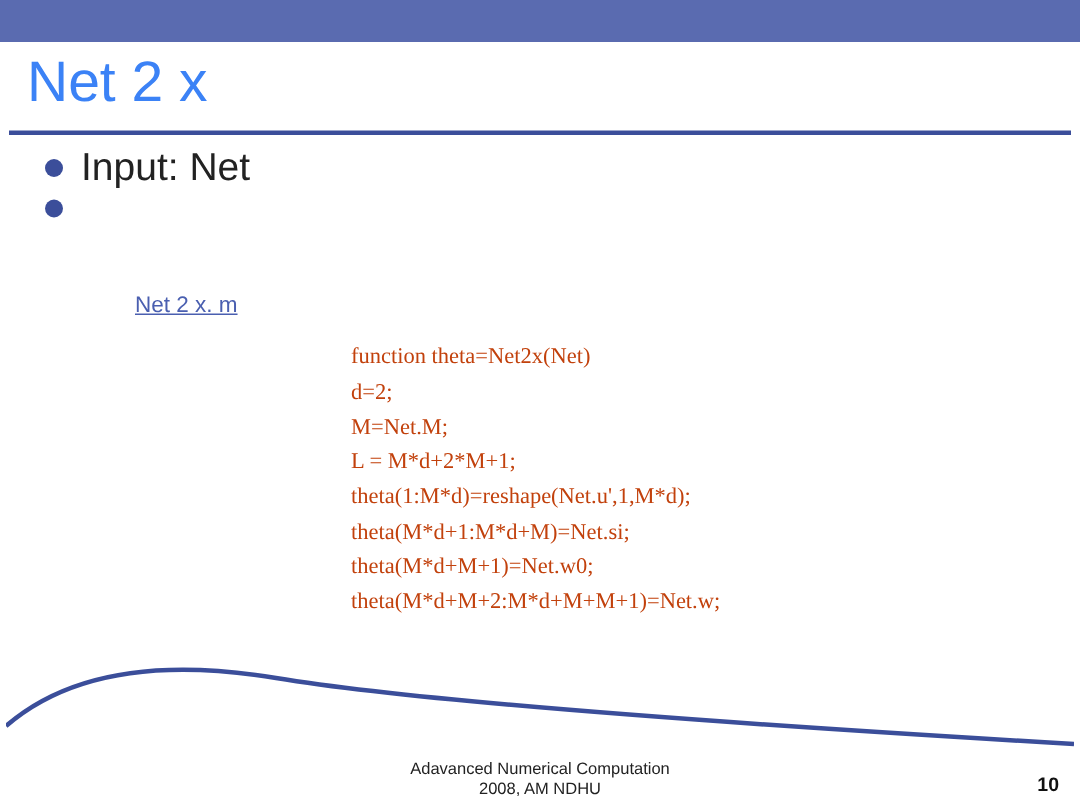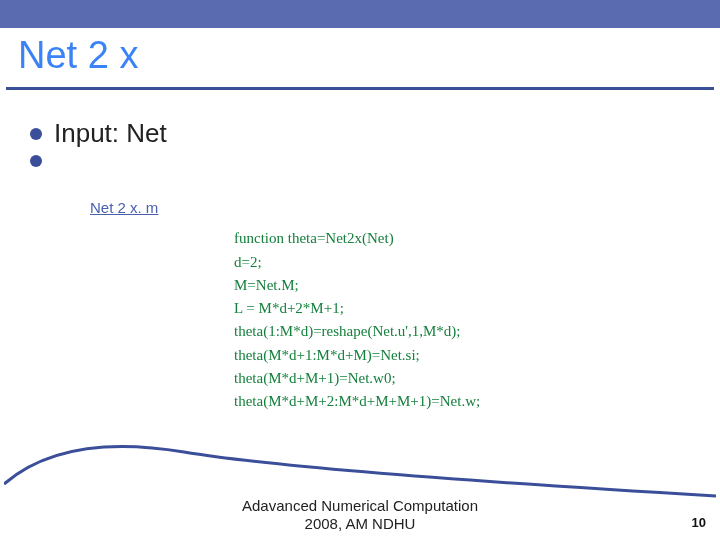--- a/index.html
+++ b/index.html
@@ -22,70 +22,70 @@
     font-size: 38px;
     color: #3b82f6;
     font-weight: normal;
   }
   .divider {
     height: 3px;
     background: #3b4e9a;
     margin: 0 6px;
   }
   .content {
-    padding: 28px 30px 0 30px;
+    padding: 6px 30px 0 30px;
   }
   .bullet-line {
     display: flex;
     align-items: center;
     margin-bottom: 6px;
   }
   .bullet {
     width: 12px;
     height: 12px;
     border-radius: 50%;
     background: #3b4e9a;
     margin-right: 12px;
     flex-shrink: 0;
   }
   .bullet-text {
     font-size: 26px;
     color: #222;
   }
   .link {
-    margin: 32px 0 0 60px;
+    margin: 50px 0 0 60px;
     font-size: 15px;
     color: #4a5fb0;
     text-decoration: underline;
   }
   .code-block {
     position: absolute;
     left: 234px;
     top: 204px;
     font-family: "Times New Roman", serif;
     font-size: 15px;
-    color: #15803d;
+    color: #c2410c;
     line-height: 1.55;
     white-space: pre;
   }
   .curve {
     position: absolute;
     left: 4px;
     bottom: 36px;
     width: 712px;
     height: 80px;
     pointer-events: none;
   }
   .footer {
     position: absolute;
     bottom: 6px;
     left: 0;
     right: 0;
     text-align: center;
-    font-size: 15px;
+    font-size: 11px;
     color: #222;
     line-height: 1.25;
   }
   .pagenum {
     position: absolute;
     bottom: 10px;
     right: 14px;
     font-size: 13px;
     font-weight: bold;
     color: #111;

